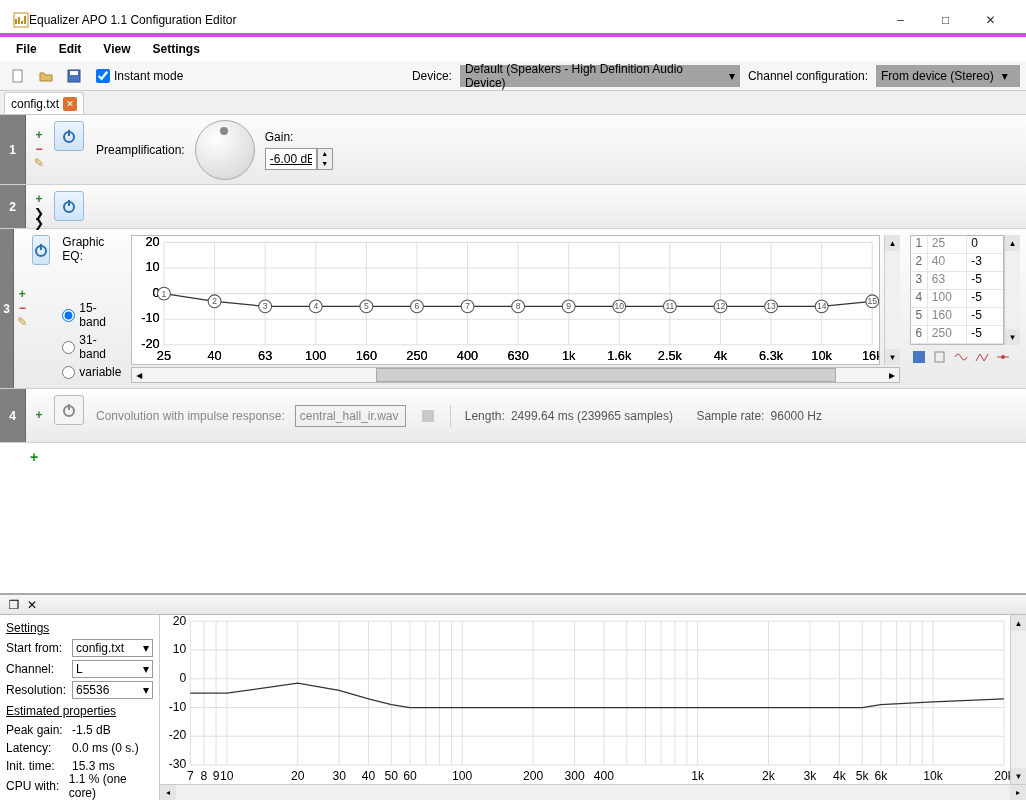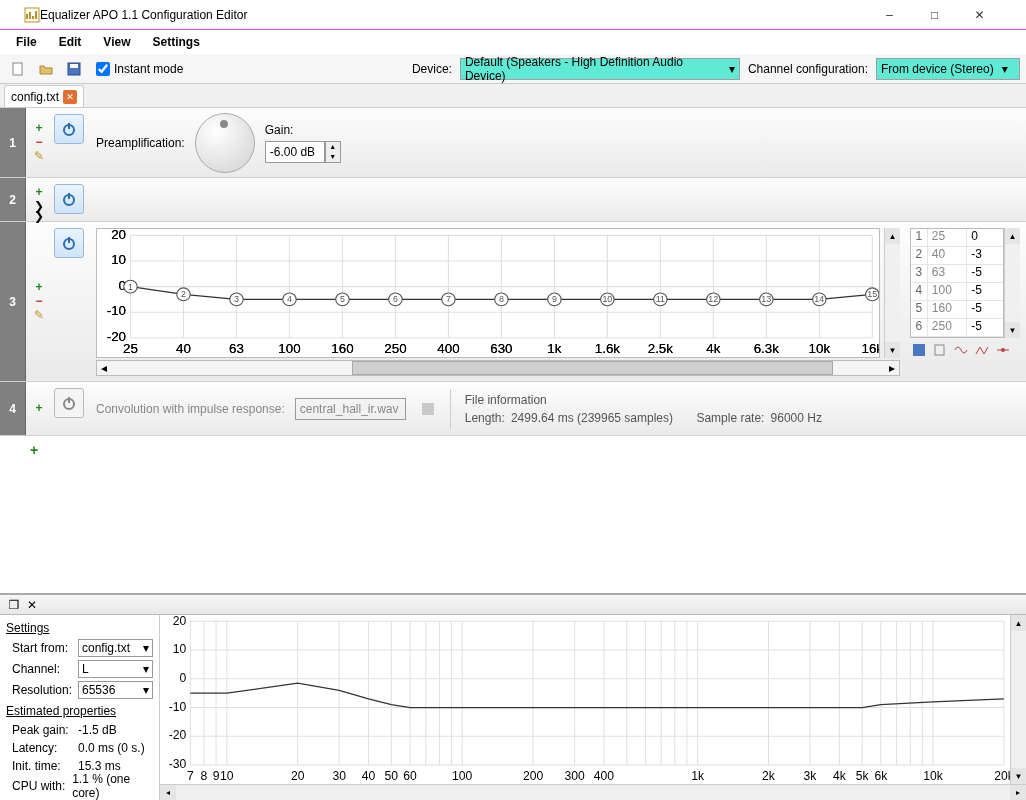--- a/index.html
+++ b/index.html
@@ -1,34 +1,34 @@
 <!DOCTYPE html>
 <html><head>
 <meta charset="utf-8">
 <style>
 * { box-sizing: border-box; margin: 0; padding: 0; font-family: "Segoe UI", Tahoma, sans-serif; font-size: 12px; }
 body { background: #fff; width: 1026px; height: 800px; overflow: hidden; display: flex; flex-direction: column; }
 
 
-.titlebar { height: 30px; display: flex; align-items: center; padding: 0 24px; border-bottom: 1px solid #d946ef; }
+.titlebar { height: 30px; display: flex; align-items: center; padding: 0 13px; border-bottom: 4px solid #d946ef; margin-top: 7px; }
 .titlebar .title { flex: 1; font-size: 12px; }
 .titlebar .winbtn { width: 45px; height: 30px; display: flex; align-items: center; justify-content: center; color: #333; }
 
 
 .menubar { height: 24px; display: flex; align-items: center; padding: 0 6px; gap: 2px; }
 .menubar .menuitem { padding: 3px 10px; font-weight: bold; }
 
 
 .toolbar { height: 30px; display: flex; align-items: center; padding: 2px 6px; gap: 4px; border-bottom: 1px solid #ccc; background: #f6f6f6; }
 .tbtn { width: 24px; height: 24px; display: flex; align-items: center; justify-content: center; border: 1px solid transparent; }
 .chk { display: flex; align-items: center; gap: 4px; margin-left: 6px; }
 .chk input { width: 14px; height: 14px; }
 .spacer { flex: 1; }
 .lbl { padding: 0 4px; }
-.combo { height: 22px; border: 1px solid #a0a0a0; background: #5eead4; display: flex; align-items: center; padding: 0 4px; gap: 4px; }
+.combo { height: 22px; border: 1px solid #a0a0a0; background: #a3a3a3; display: flex; align-items: center; padding: 0 4px; gap: 4px; }
 .combo .dd { margin-left: 4px; }
 
 
 .tabstrip { height: 24px; display: flex; align-items: flex-end; padding: 0 4px; background: #f0f0f0; border-bottom: 1px solid #ccc; }
 .tab { height: 22px; padding: 2px 6px; display: flex; align-items: center; gap: 4px; background: #fff; border: 1px solid #ccc; border-bottom: none; border-radius: 3px 3px 0 0; }
 .tab .close { width: 14px; height: 14px; background: #e07030; color: #fff; border-radius: 2px; display: flex; align-items: center; justify-content: center; font-size: 9px; }
 
 
 .filters { flex: 1; overflow: auto; background: #fff; }
 .filter-row { display: flex; border-bottom: 1px solid #d0d0d0; min-height: 40px; background: linear-gradient(#fdfdfd,#eaeaea); }
@@ -41,21 +41,21 @@
 .pencil { color: #c09020; }
 .dbldown { font-size: 10px; }
 .pwr { width: 30px; height: 30px; border: 1px solid #9ab8d8; background: linear-gradient(#eaf4ff,#cfe4fa); border-radius: 3px; display: flex; align-items: center; justify-content: center; margin: 6px 6px 6px 2px; }
 .pwr.off { background: #f4f4f4; border-color: #bbb; color: #888; }
 .fbody { flex: 1; display: flex; align-items: center; padding: 6px; gap: 10px; position: relative; }
 
 
 .knob { width: 60px; height: 60px; border-radius: 50%; background: radial-gradient(circle at 35% 30%, #fff, #d0d0d0); border: 1px solid #aaa; position: relative; }
 .knob::after { content:""; position:absolute; width:8px; height:8px; background:#888; border-radius:50%; top:6px; left:24px; }
 .spin { display: flex; align-items: center; }
-.spin input { width: 60px; height: 22px; border: 1px solid #999; padding: 0 4px; }
+.spin input { width: 52px; height: 22px; border: 1px solid #999; padding: 0 4px; text-decoration: underline; }
 .spin .ud { width: 16px; height: 22px; border: 1px solid #999; display:flex; flex-direction:column; }
 .spin .ud div { flex:1; display:flex; align-items:center; justify-content:center; font-size:7px; background:#eee; }
 
 
 .txtin { width: 90px; height: 22px; border: 1px solid #999; padding: 0 4px; }
 .iconbtn { width: 24px; height: 24px; display:flex; align-items:center; justify-content:center; border: 1px solid transparent; }
 
 
 .radios { display:flex; flex-direction:column; gap:4px; margin-top:26px;}
 .radios label { display:flex; align-items:center; gap:4px; }
@@ -80,21 +80,21 @@
 .addrow { padding: 6px 30px; }
 
 
 .analysis { border-top: 2px solid #aaa; display:flex; flex-direction:column; }
 .an-hdr { height: 20px; background: linear-gradient(#f6f6f6,#e8e8e8); border-bottom:1px solid #bbb; display:flex; align-items:center; padding:0 4px; }
 .an-hdr .title { flex:1; }
 .an-hdr .hbtn { width:16px; height:16px; display:flex; align-items:center; justify-content:center; margin-left:2px; }
 .an-body { display:flex; height: 185px; }
 .an-left { width: 160px; padding: 4px 6px; border-right:1px solid #ccc; display:flex; flex-direction:column; gap:3px; }
 .an-left .grp { font-weight: normal; text-decoration: underline; margin: 2px 0 1px 0;}
-.kvrow { display:flex; align-items:center; height:20px;margin-left:6px; }
+.kvrow { display:flex; align-items:center; height:20px; }
 .kvrow .k { width: 66px; }
 .kvrow .cmb { flex:1; border:1px solid #999; height:18px; display:flex; align-items:center; padding:0 3px; background:#fff; }
 .kvrow .cmb .dd { margin-left:auto; }
 .kvrow .v { }
 .an-chart { flex:1; background:#fff; position:relative; }
 
 
 .grid line { stroke:#e0e0e0; stroke-width:1; }
 .series { fill:none; stroke:#333; stroke-width:1.2; }
 .marker { fill:#fff; stroke:#555; stroke-width:1; }
@@ -221,20 +221,37 @@
       <div class="mini minus">−</div>
       <div class="mini pencil">✎</div>
     </div>
     <div class="pwr">
         <svg class="ico">
           <circle cx="8" cy="9" r="5" fill="none" stroke="#2a6fb0" stroke-width="2"></circle>
           <line x1="8" y1="2" x2="8" y2="8" stroke="#2a6fb0" stroke-width="2"></line>
         </svg>
       </div>
     <div class="fbody" style="align-items:flex-start">
+      <div style="display:flex;flex-direction:column;gap:6px;">
+        <span style="margin-bottom:6px">Graphic EQ:</span>
+        <div class="radios">
+          <label>
+              <input type="radio" name="geq" checked="" style=""> 
+              <span>15-band</span>
+            </label>
+          <label>
+              <input type="radio" name="geq" style=""> 
+              <span>31-band</span>
+            </label>
+          <label>
+              <input type="radio" name="geq" style=""> 
+              <span>variable</span>
+            </label>
+        </div>
+      </div>
       <div style="flex:1;display:flex;flex-direction:column">
         <div style="flex:1;display:flex">
           <svg id="geq-svg" class="geq-chart" viewBox="0 0 700 120" preserveAspectRatio="none">
               <line class="grid" x1="30" y1="102" x2="694" y2="102"></line>
               <text class="axis" x="26" y="105" text-anchor="end">-20</text>
               <line class="grid" x1="30" y1="78" x2="694" y2="78"></line>
               <text class="axis" x="26" y="81" text-anchor="end">-10</text>
               <line class="grid" x1="30" y1="54" x2="694" y2="54"></line>
               <text class="axis" x="26" y="57" text-anchor="end">0</text>
               <line class="grid" x1="30" y1="30" x2="694" y2="30"></line>
@@ -442,21 +459,20 @@
       </div>
     <div class="fbody">
       <span>Convolution with impulse response:</span>
       <input class="txtin" style="width: 111px; color: rgb(136, 136, 136);" disabled="" value="central_hall_ir.wav">
       <div class="iconbtn">
           <svg class="ico">
             <rect x="2" y="2" width="12" height="12" fill="#c9c9c9"></rect>
           </svg>
         </div>
       <div class="fileinfo">
-        <div class="hdr">File information</div>
         <span class="kv"><span>Length:</span>&nbsp;&nbsp;<span>2499.64 ms (239965 samples)</span></span>
         <span class="kv"><span>Sample rate:</span>&nbsp;&nbsp;<span>96000 Hz</span></span>
       </div>
     </div>
   </div>
 
   <div class="addrow">
     <span class="plus" style="font-size:14px;cursor:pointer">+</span>
   </div>
 </div>

